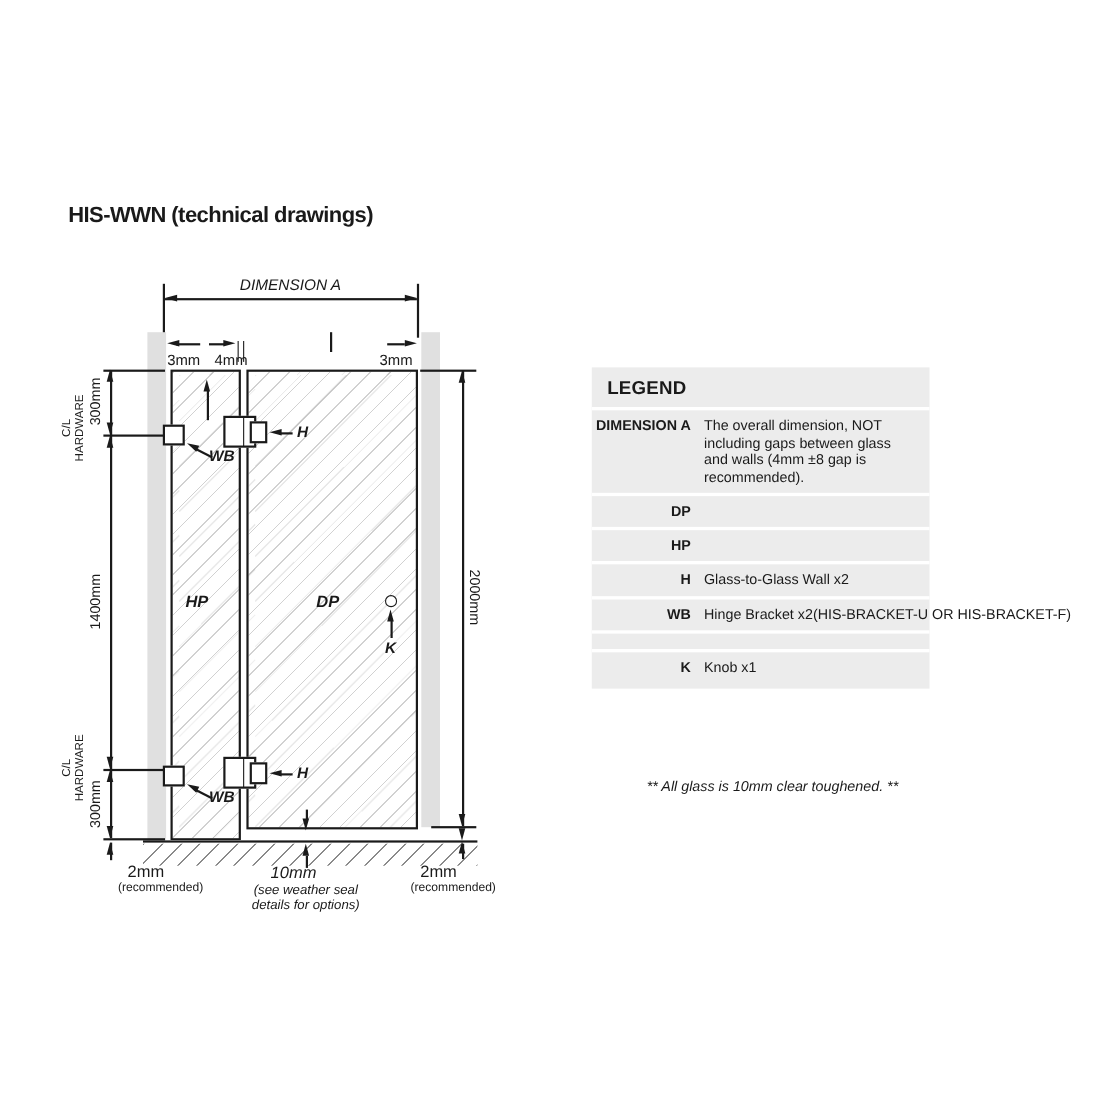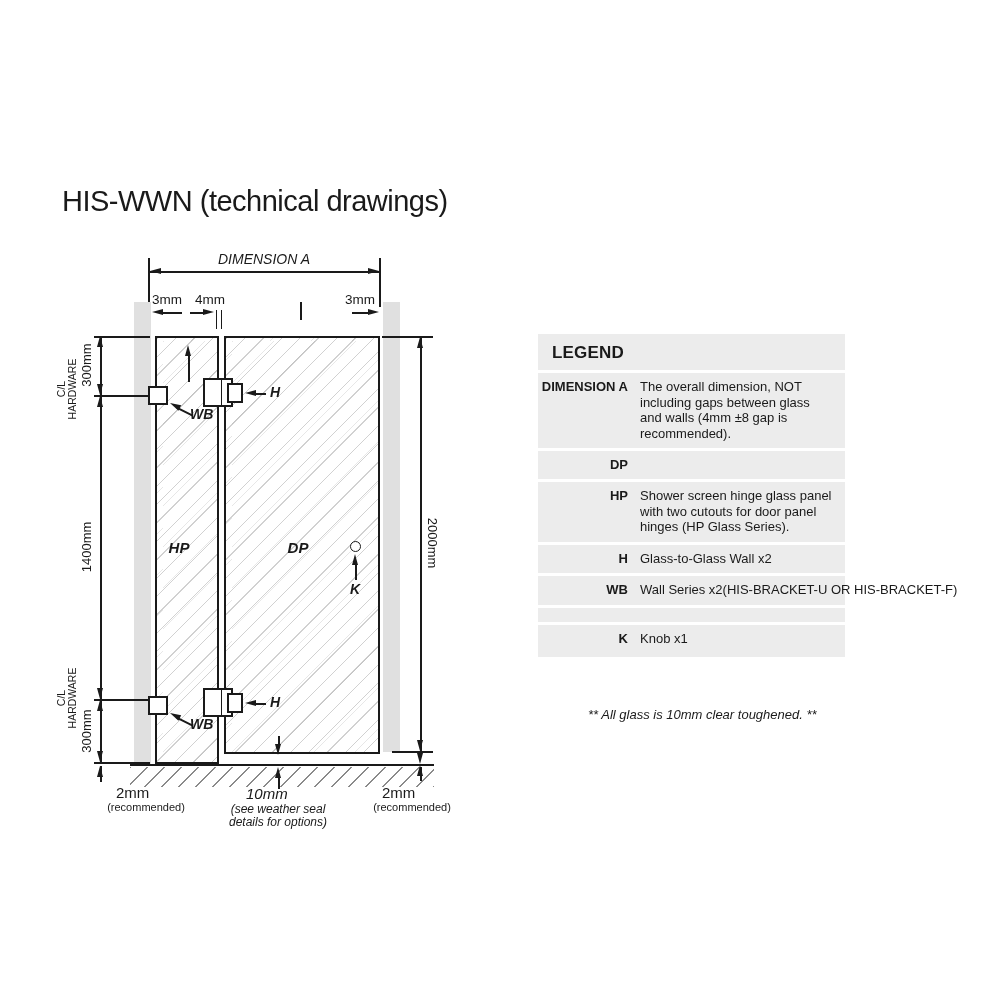--- a/index.html
+++ b/index.html
@@ -21,23 +21,23 @@
   .rot-cw{transform:translate(-50%,-50%) rotate(90deg); transform-origin:center;}
   .wall{position:absolute; width:17px; background:var(--wall);}
   .glass{position:absolute; background-color:#fff; border:2px solid var(--ln);
     background-image:
       repeating-linear-gradient(135deg, rgba(140,140,140,.40) 0 1px, transparent 1px 13px),
       repeating-linear-gradient(135deg, rgba(160,160,160,.25) 0 1px, transparent 1px 29px);
     background-position:0 0, 6px 3px;}
   .floor-hatch{position:absolute; height:20px;
     background-image:repeating-linear-gradient(135deg, #8a8a8a 0 1.3px, transparent 1.3px 12px);}
   .fit{position:absolute; background:#fff; border:2px solid var(--ln);}
-  .title{position:absolute; font-size:29px; font-weight:normal; letter-spacing:-.5px;}
+  .title{position:absolute; font-size:20px; font-weight:bold; letter-spacing:-.5px;}
   .dim-a{position:absolute; font-size:14px; font-style:italic; text-align:center;}
-  .mm{font-size:13.5px;}
+  .mm{font-size:13.5px;margin-top:28px;}
   .mm2{position:absolute; font-size:15px; }
   .note{position:absolute; font-size:11px; text-align:center; white-space:pre-line; line-height:13px;}
   .clhw{font-size:10.5px; line-height:11px; text-align:center; white-space:nowrap;}
   .diag{position:absolute; transform-origin:left center;}
   .knob{position:absolute; width:11px; height:11px; border:1.7px solid var(--ln); border-radius:50%; background:#fff;}
   
   .legend{position:absolute; left:538px; top:334px; width:307px; background:var(--lbg);}
   .legend-head{padding:9px 14px 7px 14px; font-size:17px; font-weight:bold; letter-spacing:.2px;}
   .lrow{display:flex; border-top:3px solid #fff; padding:6px 0 7px 0;}
   .lterm{width:102px; padding-right:12px; text-align:right; font-weight:bold; font-size:13px; flex:none;}
@@ -174,31 +174,28 @@
       <div class="ldesc">The overall dimension, NOT
 including gaps between glass
 and walls (4mm ±8 gap is
 recommended).</div>
     </div>
     <div class="lrow">
       <div class="lterm">DP</div>
     </div>
     <div class="lrow">
       <div class="lterm">HP</div>
-      <div class="ldesc">Shower screen hinge glass panel
-with two cutouts for door panel
-hinges (HP Glass Series).</div>
     </div>
     <div class="lrow">
       <div class="lterm">H</div>
       <div class="ldesc">Glass-to-Glass Wall x2</div>
     </div>
     <div class="lrow">
       <div class="lterm">WB</div>
-      <div class="ldesc nowrap">Wall Series x2(HIS-BRACKET-U OR HIS-BRACKET-F)</div>
+      <div class="ldesc nowrap">Hinge Bracket x2(HIS-BRACKET-U OR HIS-BRACKET-F)</div>
     </div>
     <div class="lrow-empty"></div>
     <div class="lrow" style="padding-bottom:11px;">
       <div class="lterm">K</div>
       <div class="ldesc">Knob x1</div>
     </div>
   </div>
   <div class="footnote" style="left:588px; top:707px;">** All glass is 10mm clear toughened. **</div>
 
 </div>

